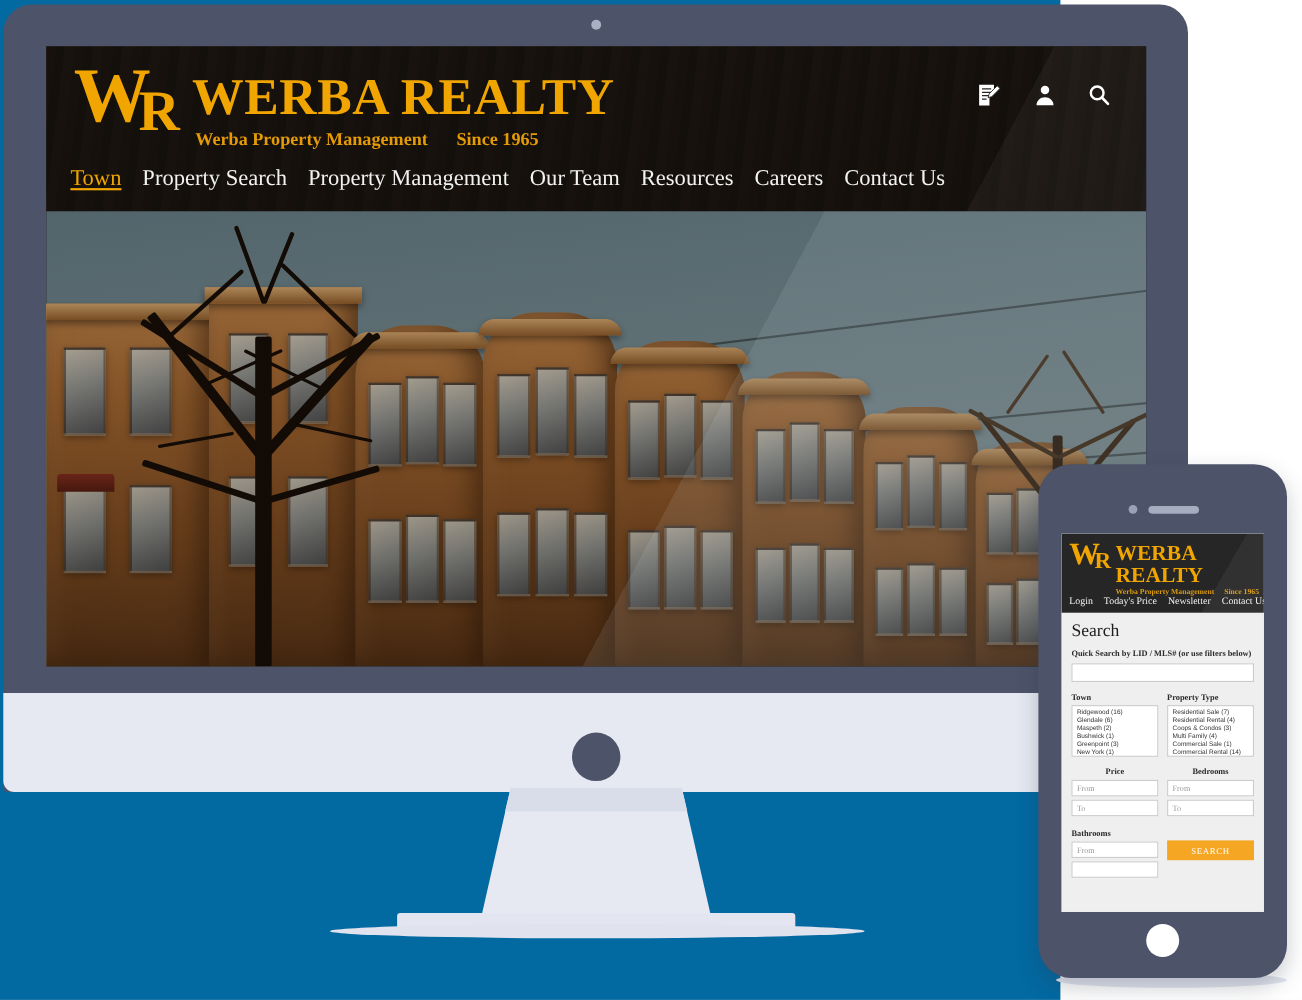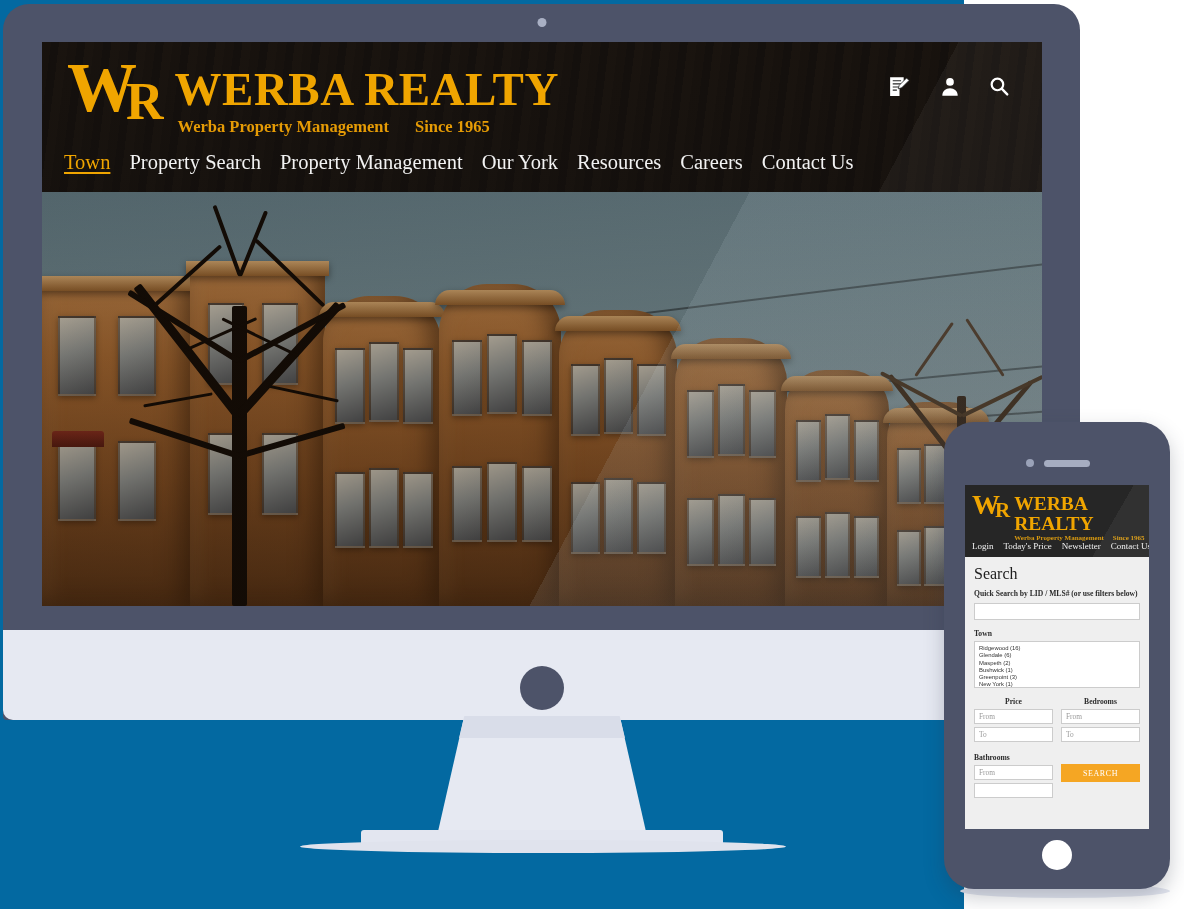--- a/index.html
+++ b/index.html
@@ -311,21 +311,21 @@
               <circle cx="10.3" cy="9.8" r="6.3" stroke="#fff" stroke-width="2.4"></circle>
               <path d="M15.2 14.6L21 20.6" stroke="#fff" stroke-width="2.6" stroke-linecap="round"></path>
             </svg>
           </span>
         </div>
 
         <nav class="site-nav">
           <span class="nav-link active">Town</span>
           <span class="nav-link">Property Search</span>
           <span class="nav-link">Property Management</span>
-          <span class="nav-link">Our York</span>
+          <span class="nav-link">Our Team</span>
           <span class="nav-link">Resources</span>
           <span class="nav-link">Careers</span>
           <span class="nav-link">Contact Us</span>
         </nav>
       </div>
 
       <div class="hero">
         <div class="hero-sky"></div>
 
         <div class="hero-wire" style="left:330px; top:238px; width:700px; transform:rotate(-5.5deg);"></div>
@@ -491,20 +491,31 @@
             <div class="m-listbox">
               <div>Ridgewood (16)</div>
               <div>Glendale (6)</div>
               <div>Maspeth (2)</div>
               <div>Bushwick (1)</div>
               <div>Greenpoint (3)</div>
               <div>New York (1)</div>
 
             </div>
           </div>
+          <div class="m-col">
+            <div class="m-field-label">Property Type</div>
+            <div class="m-listbox">
+              <div>Residential Sale (7)</div>
+              <div>Residential Rental (4)</div>
+              <div>Coops &amp; Condos (3)</div>
+              <div>Multi Family (4)</div>
+              <div>Commercial Sale (1)</div>
+              <div>Commercial Rental (14)</div>
+            </div>
+          </div>
         </div>
 
         <div class="m-rows">
           <div class="m-col">
             <div class="m-field-label">Price</div>
             <div class="m-input">From</div>
             <div class="m-input">To</div>
           </div>
           <div class="m-col">
             <div class="m-field-label">Bedrooms</div>

